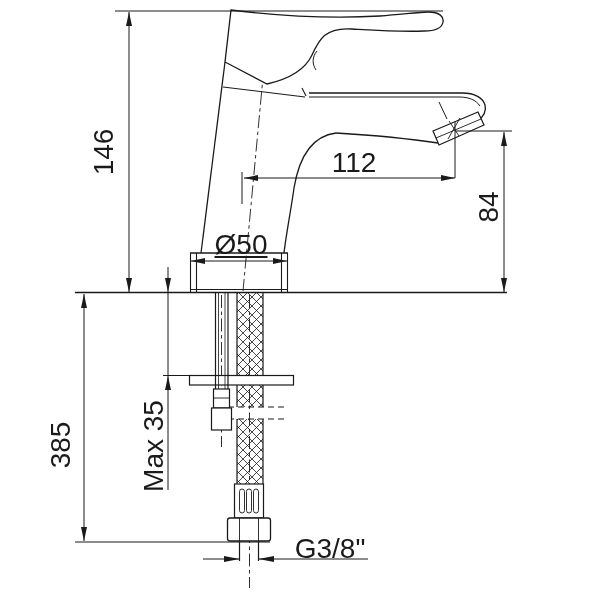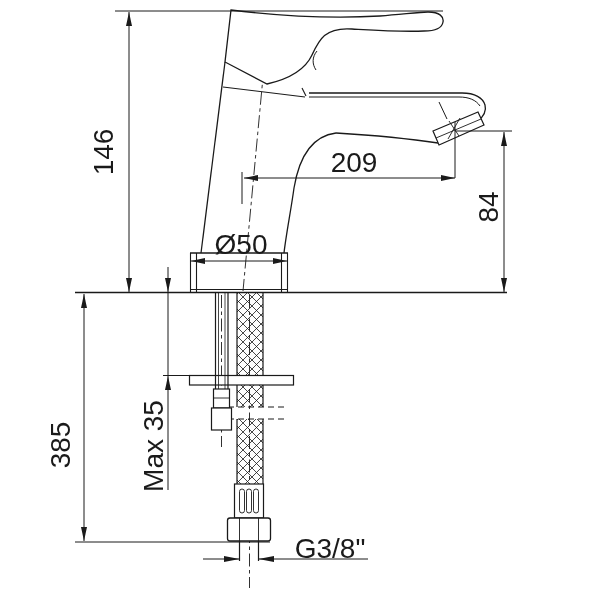--- a/index.html
+++ b/index.html
@@ -152,24 +152,24 @@
     <g stroke="#1a1a1a" stroke-width="1" fill="none">
       <path d="M203,559 H239"></path>
       <path d="M259,559 H368"></path>
       <polygon fill="#1a1a1a" stroke="none" points="239.5,559 224,556 224,562"></polygon>
       <polygon fill="#1a1a1a" stroke="none" points="258.5,559 274,556 274,562"></polygon>
     </g>
   </svg>
 
   <div class="dim-label vert" style="left:104px;top:152px;">146</div>
 
-  <div class="dim-label" style="left:354px;top:163px;">209</div>
+  <div class="dim-label" style="left:354px;top:163px;">112</div>
 
   <div class="dim-label vert" style="left:489px;top:207px;">84</div>
 
-  <div class="dim-label" style="left:241px;top:245px;">Ø50</div>
+  <div class="dim-label" style="left:241px;top:245px;text-decoration:underline;">Ø50</div>
 
   <div class="dim-label vert" style="left:154px;top:446px;">Max 35</div>
 
   <div class="dim-label vert" style="left:61px;top:445px;">385</div>
 
   <div class="dim-label" style="left:330px;top:549px;">G3/8"</div>
 </div>
 
 </body></html>

